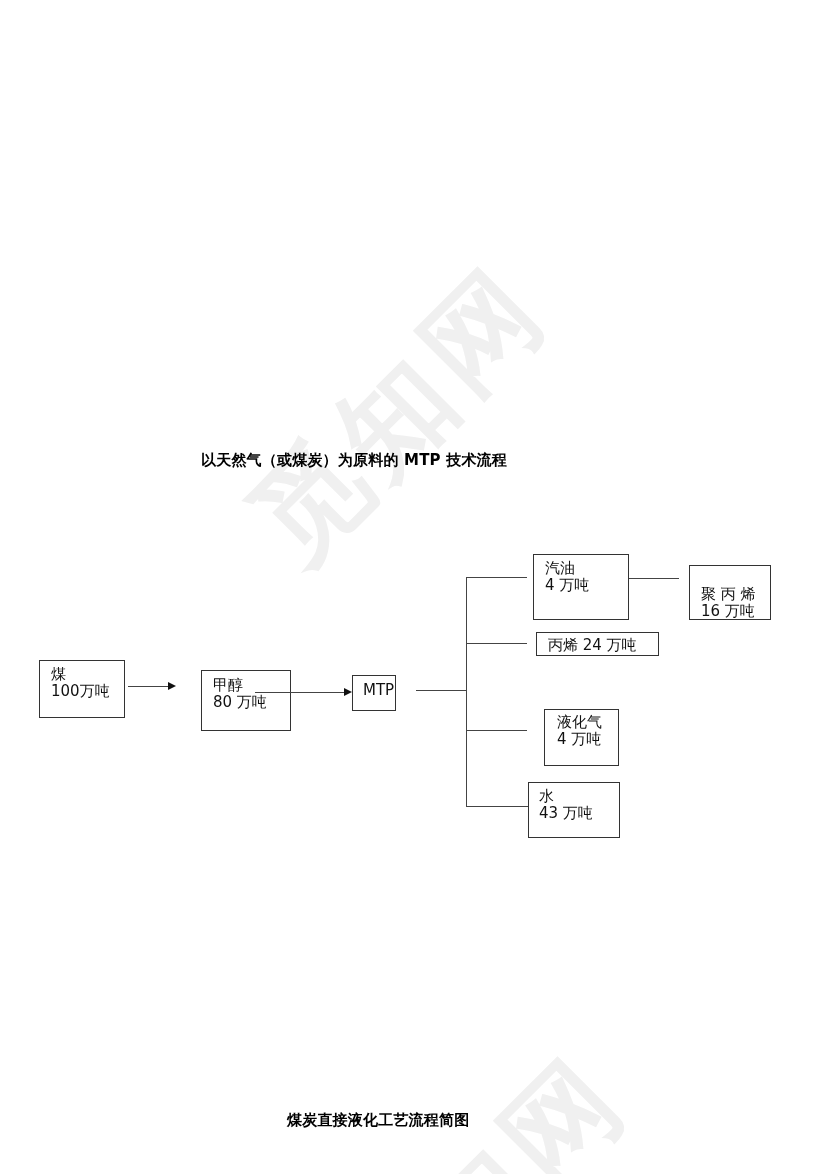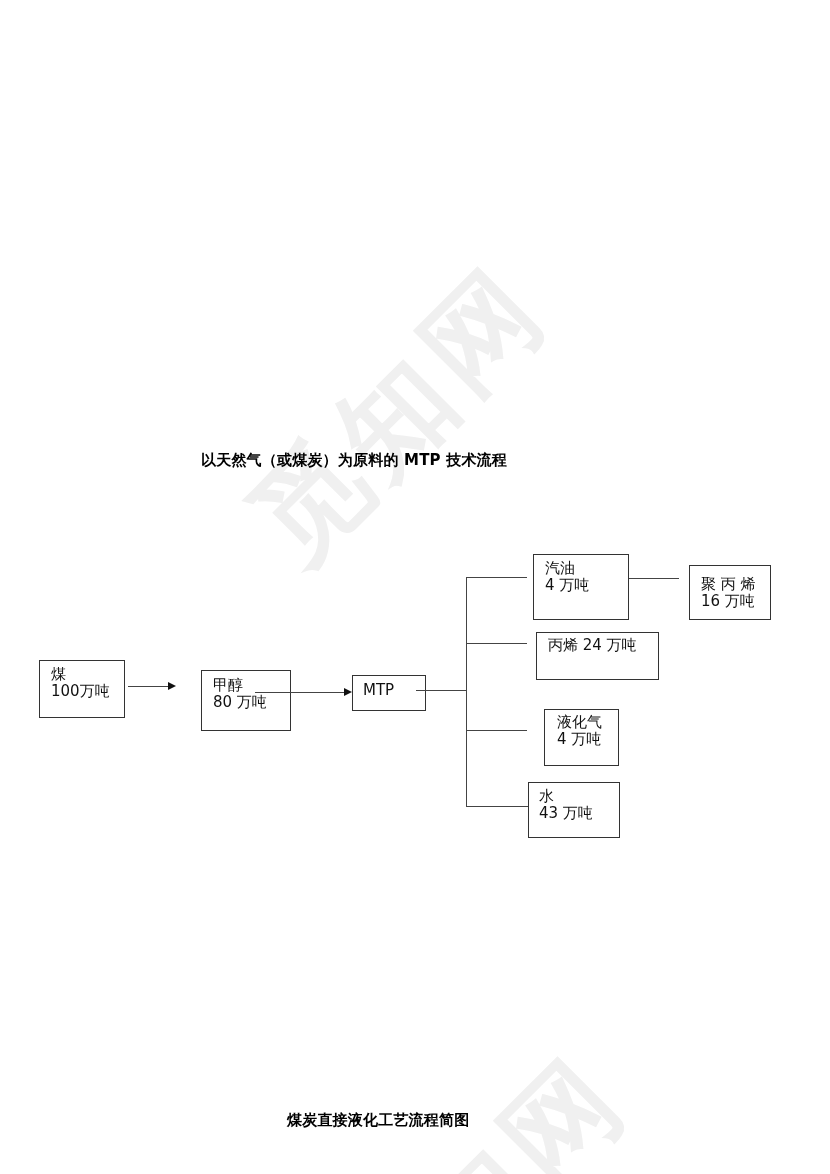--- a/index.html
+++ b/index.html
@@ -51,46 +51,46 @@
   <div class="arrowhead" style="left:168px; top:682px;"></div>
 
   <div class="box" style="left:165px; top:670px; width:90px; height:61px; padding:6px 0 0 11px;margin-left:36px;">
     <span class="l">甲醇</span>
     <span class="l">80 万吨</span>
   </div>
 
   <div class="hline" style="left:255px; top:692px; width:90px;"></div>
   <div class="arrowhead" style="left:344px; top:688px;"></div>
 
-  <div class="box" style="left:352px; top:675px; width:74px; height:36px; padding:6px 0 0 10px;">
+  <div class="box" style="left:352px; top:675px; width:44px; height:36px; padding:6px 0 0 10px;">
     <span class="l">MTP</span>
   </div>
 
   <div class="hline" style="left:416px; top:690px; width:50px;"></div>
 
   <div class="vline" style="left:466px; top:577px; height:230px;"></div>
 
   <div class="hline" style="left:466px; top:577px; width:61px;"></div>
   <div class="hline" style="left:466px; top:643px; width:61px;"></div>
   <div class="hline" style="left:466px; top:730px; width:61px;"></div>
   <div class="hline" style="left:466px; top:806px; width:62px;"></div>
 
   <div class="box" style="left:533px; top:554px; width:96px; height:66px; padding:5px 0 0 11px;">
     <span class="l">汽油</span>
     <span class="l">4 万吨</span>
   </div>
 
   <div class="hline" style="left:629px; top:578px; width:50px;"></div>
 
-  <div class="box" style="left:689px; top:565px; width:82px; height:55px; padding:10px 0 0 11px;">
+  <div class="box" style="left:689px; top:565px; width:82px; height:55px; padding:20px 0 0 11px;">
     <span class="l">聚 丙 烯</span>
     <span class="l">16 万吨</span>
   </div>
 
-  <div class="box" style="left:536px; top:632px; width:123px; height:48px; padding:4px 0 0 11px;">
+  <div class="box" style="left:536px; top:632px; width:123px; height:24px; padding:4px 0 0 11px;">
     <span class="l">丙烯 24 万吨</span>
   </div>
 
   <div class="box" style="left:544px; top:709px; width:75px; height:57px; padding:4px 0 0 12px;">
     <span class="l">液化气</span>
     <span class="l">4 万吨</span>
   </div>
 
   <div class="box" style="left:528px; top:782px; width:92px; height:56px; padding:5px 0 0 10px;">
     <span class="l">水</span>

